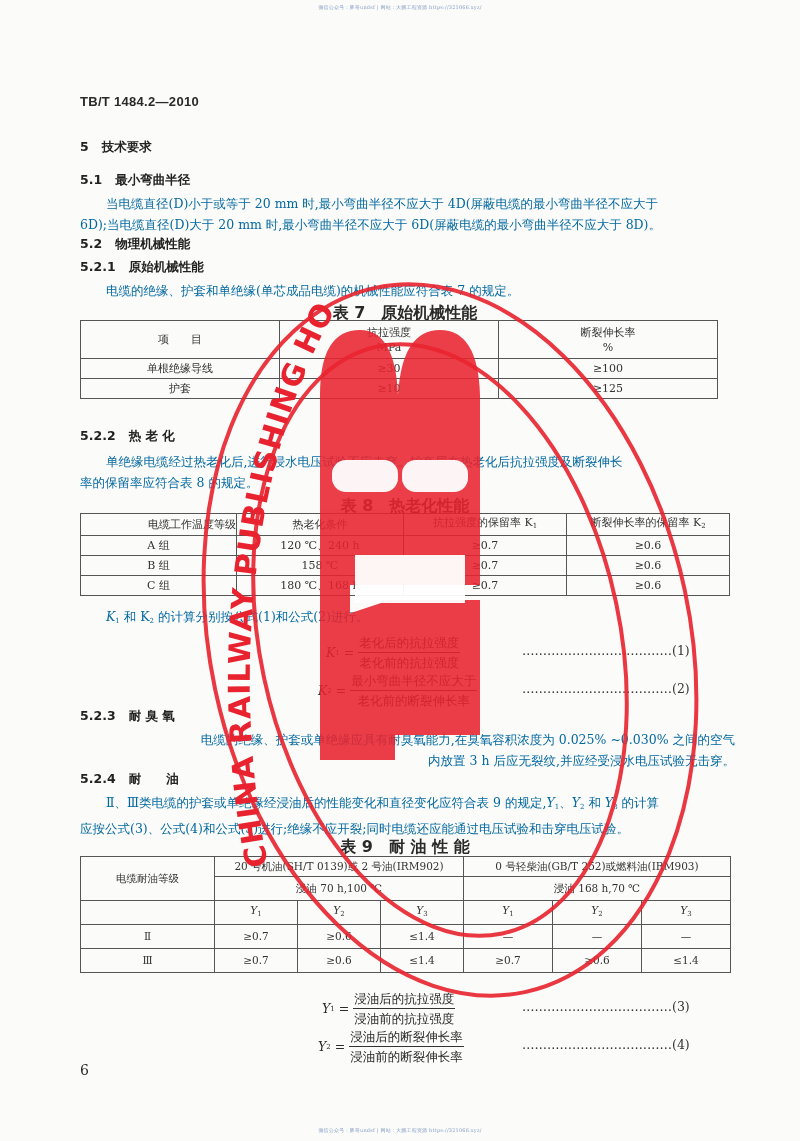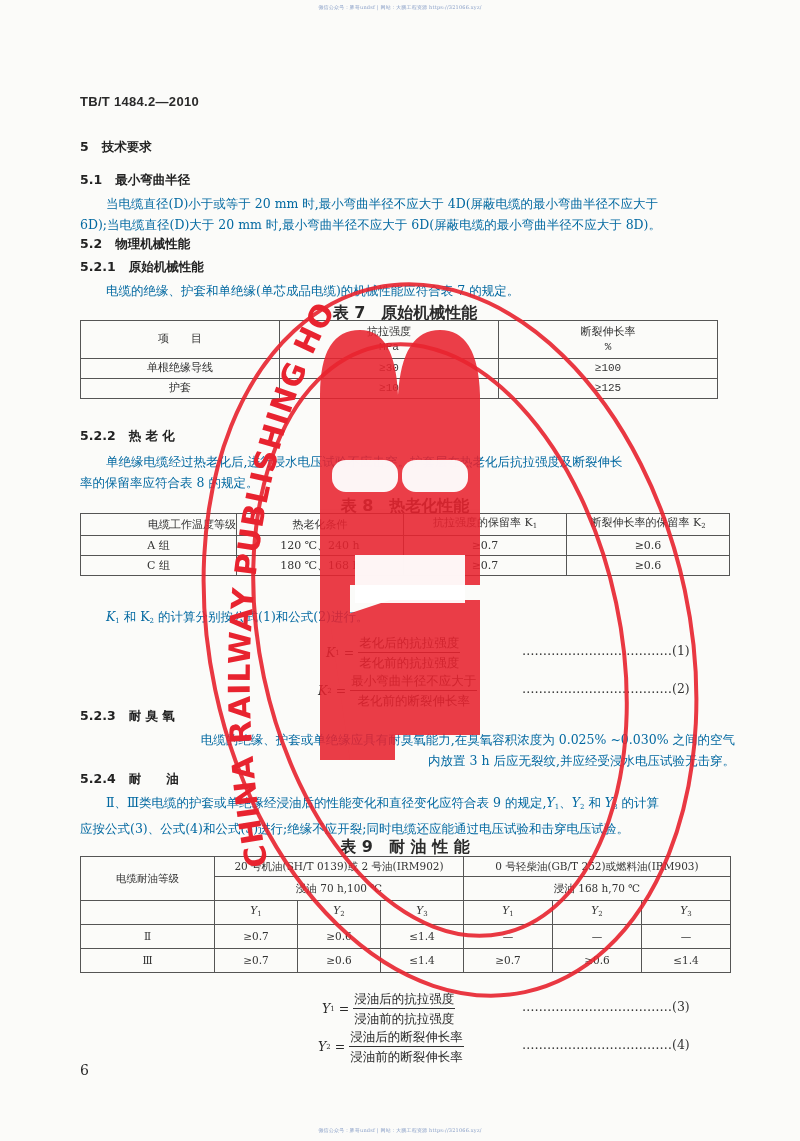--- a/index.html
+++ b/index.html
@@ -46,21 +46,21 @@
 
 <div class="abs h" style="left:80px;top:236px;">
   <span>5.2</span>&nbsp;&nbsp;&nbsp;<span>物理机械性能</span>
 </div>
 <div class="abs h" style="left:80px;top:259px;">
   <span>5.2.1</span>&nbsp;&nbsp;&nbsp;<span>原始机械性能</span>
 </div>
 <div class="abs p indent" style="left:80px;top:280px;width:650px;">电缆的绝缘、护套和单绝缘(单芯成品电缆)的机械性能应符合表 7 的规定。</div>
 
 <div class="abs cap" style="left:80px;top:303px;width:650px;">表 7　原始机械性能</div>
-<table class="outer" style="left:80px;top:320px;width:638px;font-family:Liberation Mono, monospace;">
+<table class="outer" style="left:80px;top:320px;width:638px;">
   <tbody>
       <tr style="height:38px;">
     <td style="width:198px;">项　　目</td>
     <td style="width:218px;">
           <div>抗拉强度</div>
           <div>MPa</div>
         </td>
     <td>
           <div>断裂伸长率</div>
           <div>%</div>
@@ -92,20 +92,26 @@
   <tbody>
       <tr style="height:22px;">
     <td style="width:155px;text-align:right;">电缆工作温度等级</td>
     <td style="width:166px;">热老化条件</td>
     <td style="width:162px;"><span>抗拉强度的保留率 K</span><span class="sub">1</span></td>
     <td><span>断裂伸长率的保留率 K</span><span class="sub">2</span></td>
   </tr>
   <tr style="height:20px;">
     <td>A 组</td>
     <td>120 ℃、240 h</td>
+    <td>≥0.7</td>
+    <td>≥0.6</td>
+  </tr>
+  <tr style="height:20px;">
+    <td>B 组</td>
+    <td>158 ℃</td>
     <td>≥0.7</td>
     <td>≥0.6</td>
   </tr>
   <tr style="height:20px;">
     <td>C 组</td>
     <td>180 ℃、168 h</td>
     <td>≥0.7</td>
     <td>≥0.6</td>
   </tr>
 </tbody>

